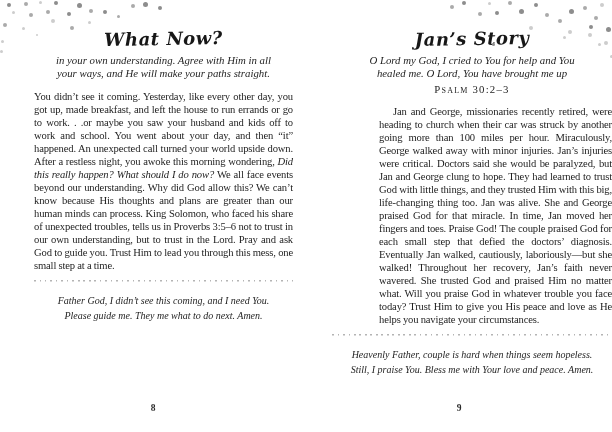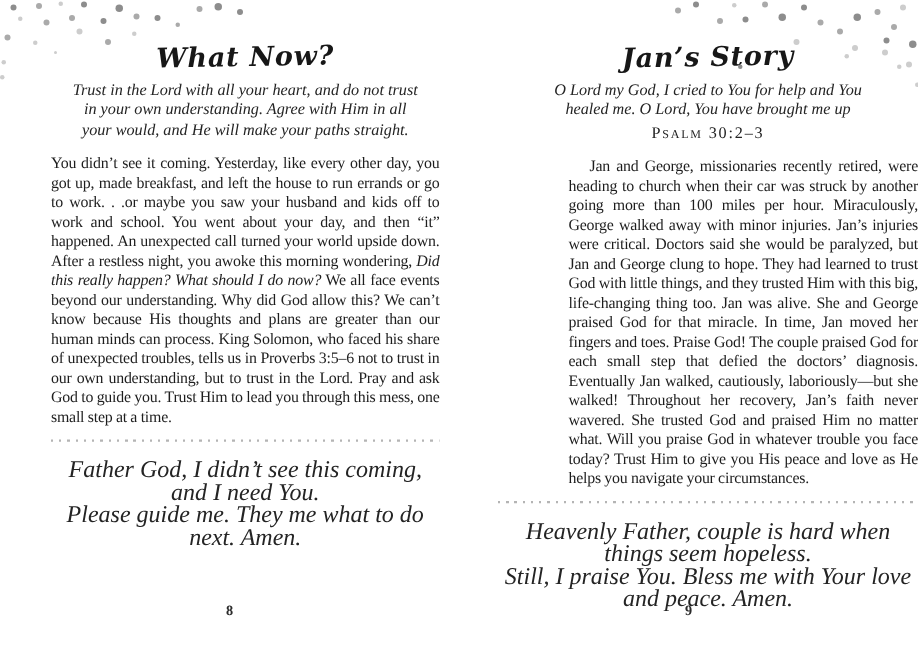--- a/index.html
+++ b/index.html
@@ -85,21 +85,21 @@
     margin: 0 0 0 0;
     background-image: repeating-linear-gradient(to right, #b4b4b4 0px, #b4b4b4 1.5px, transparent 1.5px, transparent 5.5px);
     background-position: 0 50%;
     background-size: 100% 1.5px;
     background-repeat: no-repeat;
   }
   .prayer {
     margin-top: 11px;
     text-align: center;
     font-style: italic;
-    font-size: 16px;
+    font-size: 10px;
     line-height: 15px;
     color: #242424;
   }
   .page-number {
     position: absolute;
     left: 0;
     right: 0;
     bottom: 19px;
     text-align: center;
     font-size: 9.5px;
@@ -158,23 +158,22 @@
       <div class="dot" style="left: 588px; top: 33px; width: 4px; height: 4px; background: rgb(205, 205, 205);"></div>
       <div class="dot" style="left: 598px; top: 43px; width: 3px; height: 3px; background: rgb(205, 205, 205);"></div>
       <div class="dot" style="left: 604px; top: 41px; width: 4px; height: 4px; background: rgb(205, 205, 205);"></div>
       <div class="dot" style="left: 610px; top: 55px; width: 3px; height: 3px; background: rgb(205, 205, 205);"></div>
       <div class="dot" style="left: 492px; top: 43px; width: 3px; height: 3px; background: rgb(141, 141, 141);"></div>
     </div>
 
   <section class="page left">
     <h1 class="title">What Now?</h1>
     <div class="epigraph">
-      <div>Trust in the Lord with all your heart, and do not trust</div>
       <div>in your own understanding. Agree with Him in all</div>
-      <div>your would, and He will make your paths straight.</div>
+      <div>your ways, and He will make your paths straight.</div>
     </div>
     <p class="body-text"><span>You didn’t see it coming. Yesterday, like every other day, you got up, made breakfast, and left the house to run errands or go to work. . .or maybe you saw your husband and kids off to work and school. You went about your day, and then “it” happened. An unexpected call turned your world upside down. After a restless night, you awoke this morning wondering, </span><em>Did this really happen? What should I do now?</em><span> We all face events beyond our understanding. Why did God allow this? We can’t know because His thoughts and plans are greater than our human minds can process. King Solomon, who faced his share of unexpected troubles, tells us in Proverbs 3:5–6 not to trust in our own understanding, but to trust in the Lord. Pray and ask God to guide you. Trust Him to lead you through this mess, one small step at a time.</span></p>
     <div class="divider"></div>
     <div class="prayer">
       <div>Father God, I didn’t see this coming, and I need You.</div>
       <div>Please guide me. They me what to do next. Amen.</div>
     </div>
     <div class="page-number">8</div>
   </section>
 

